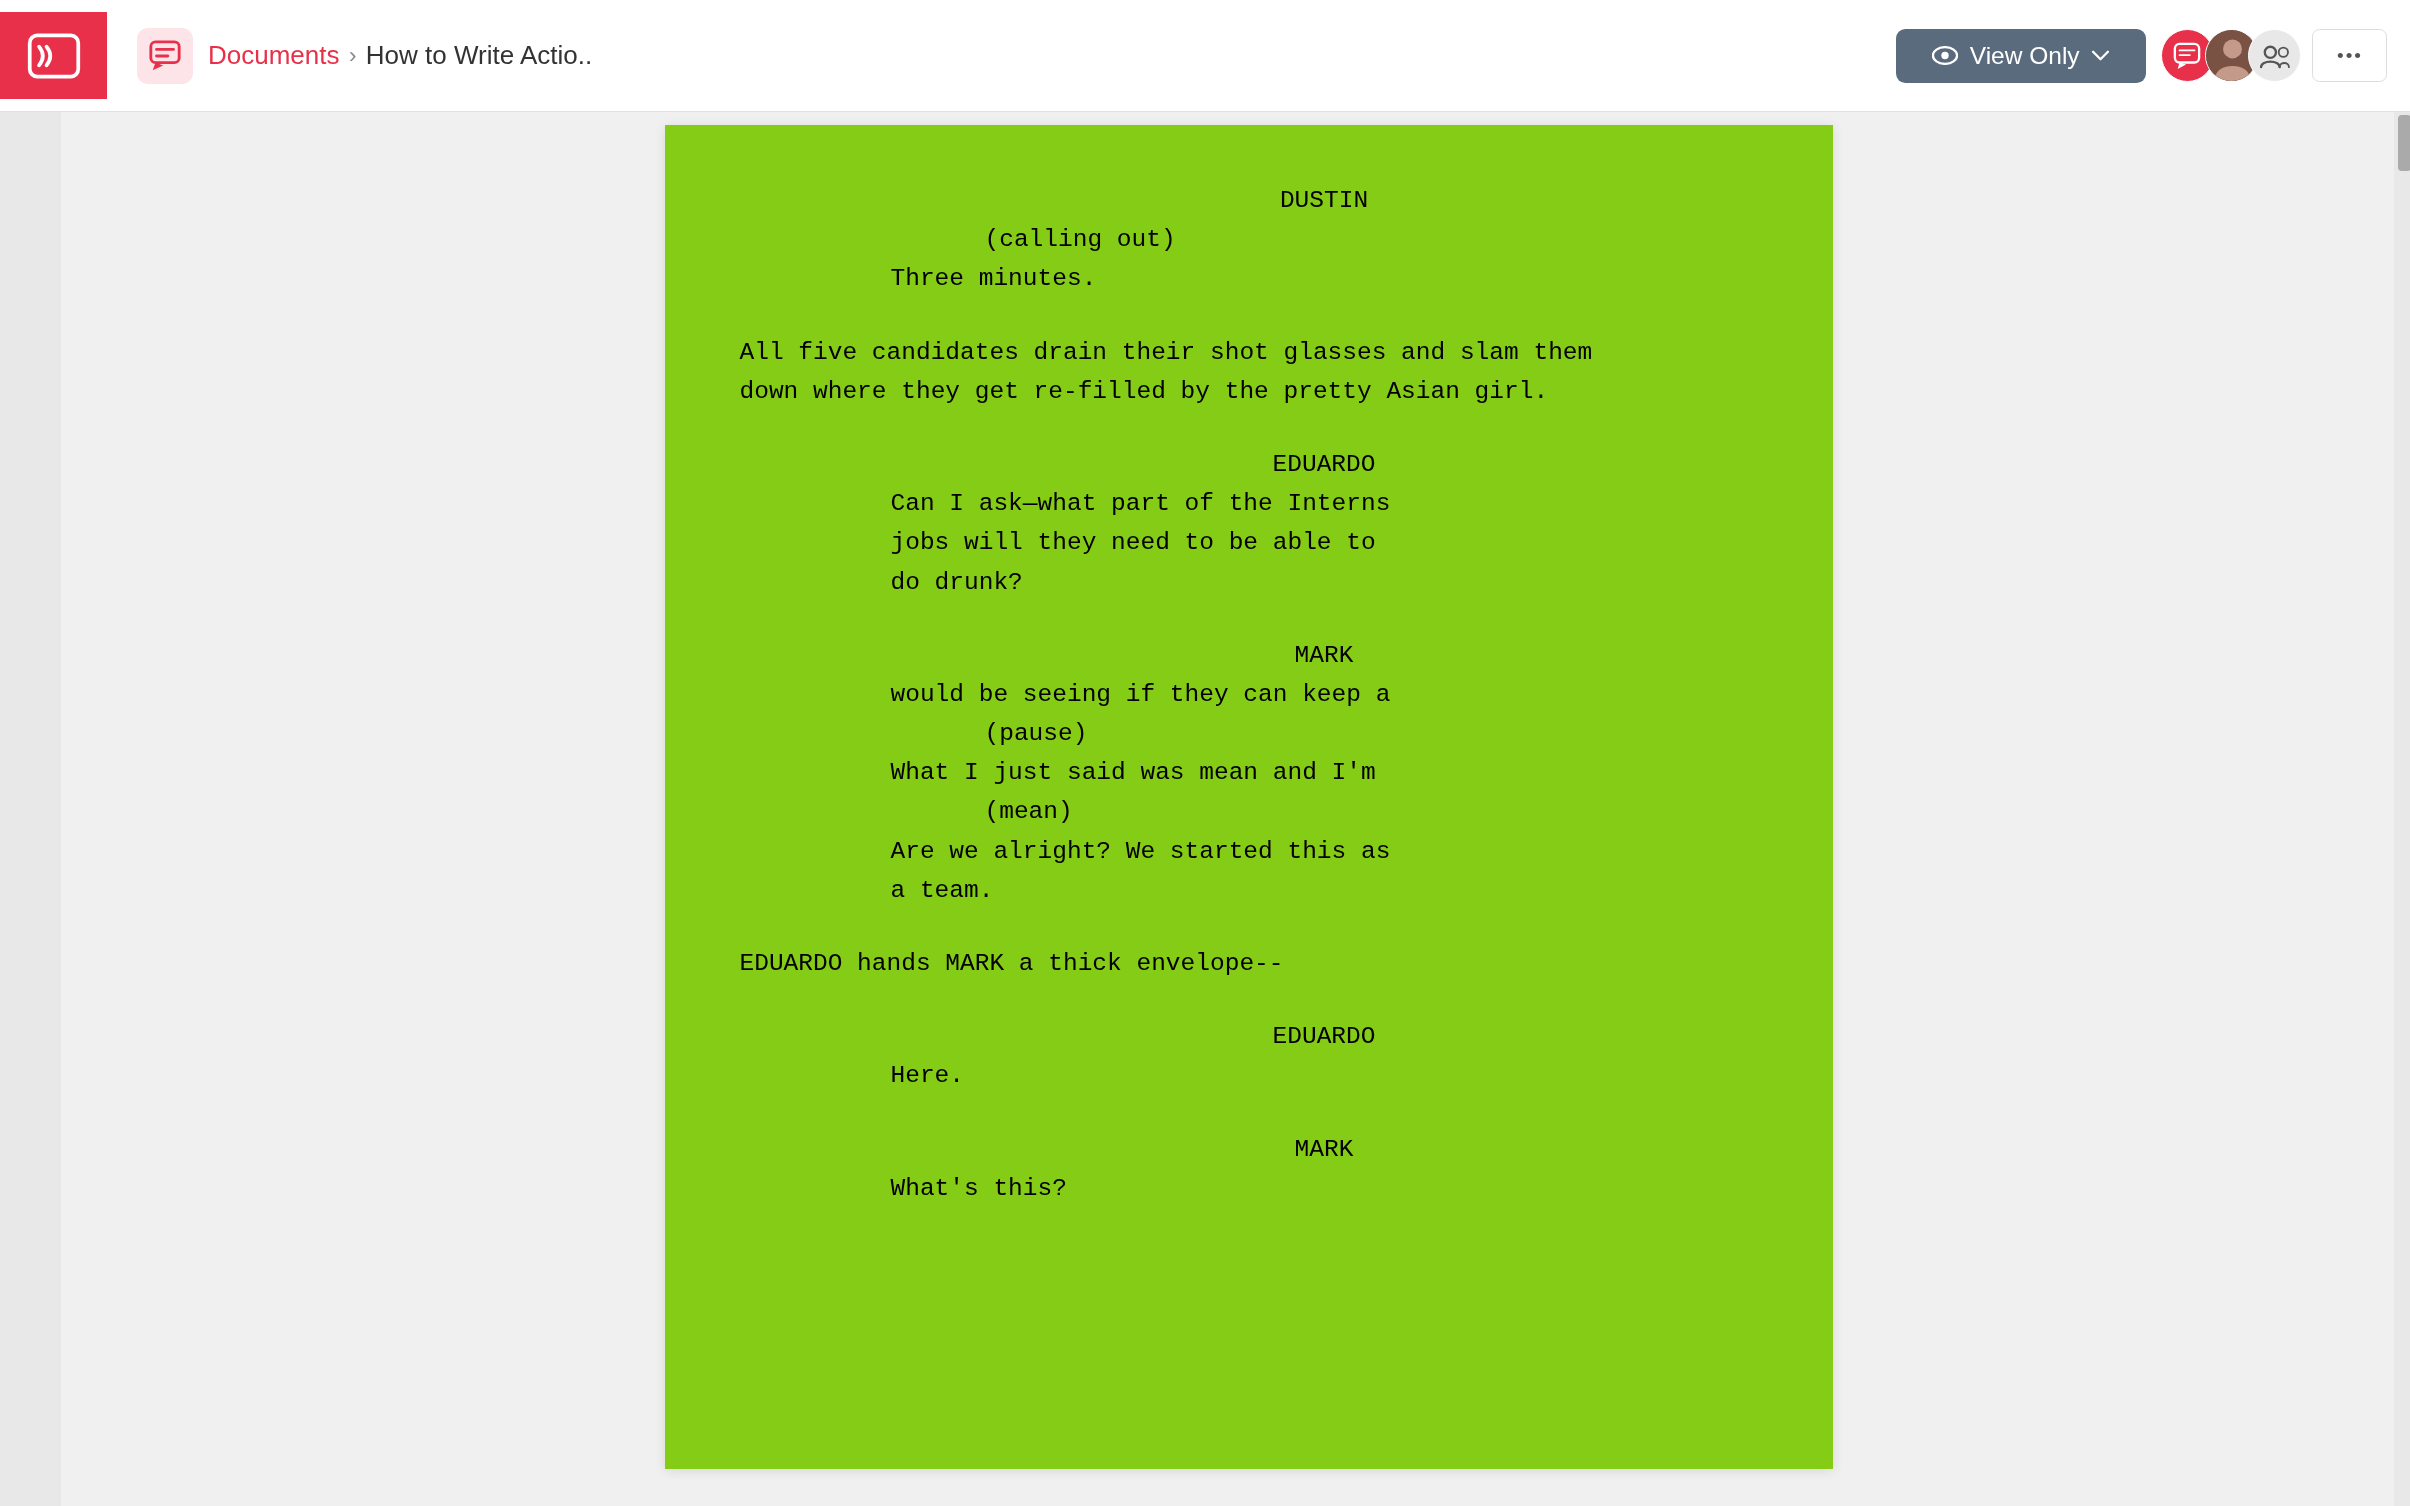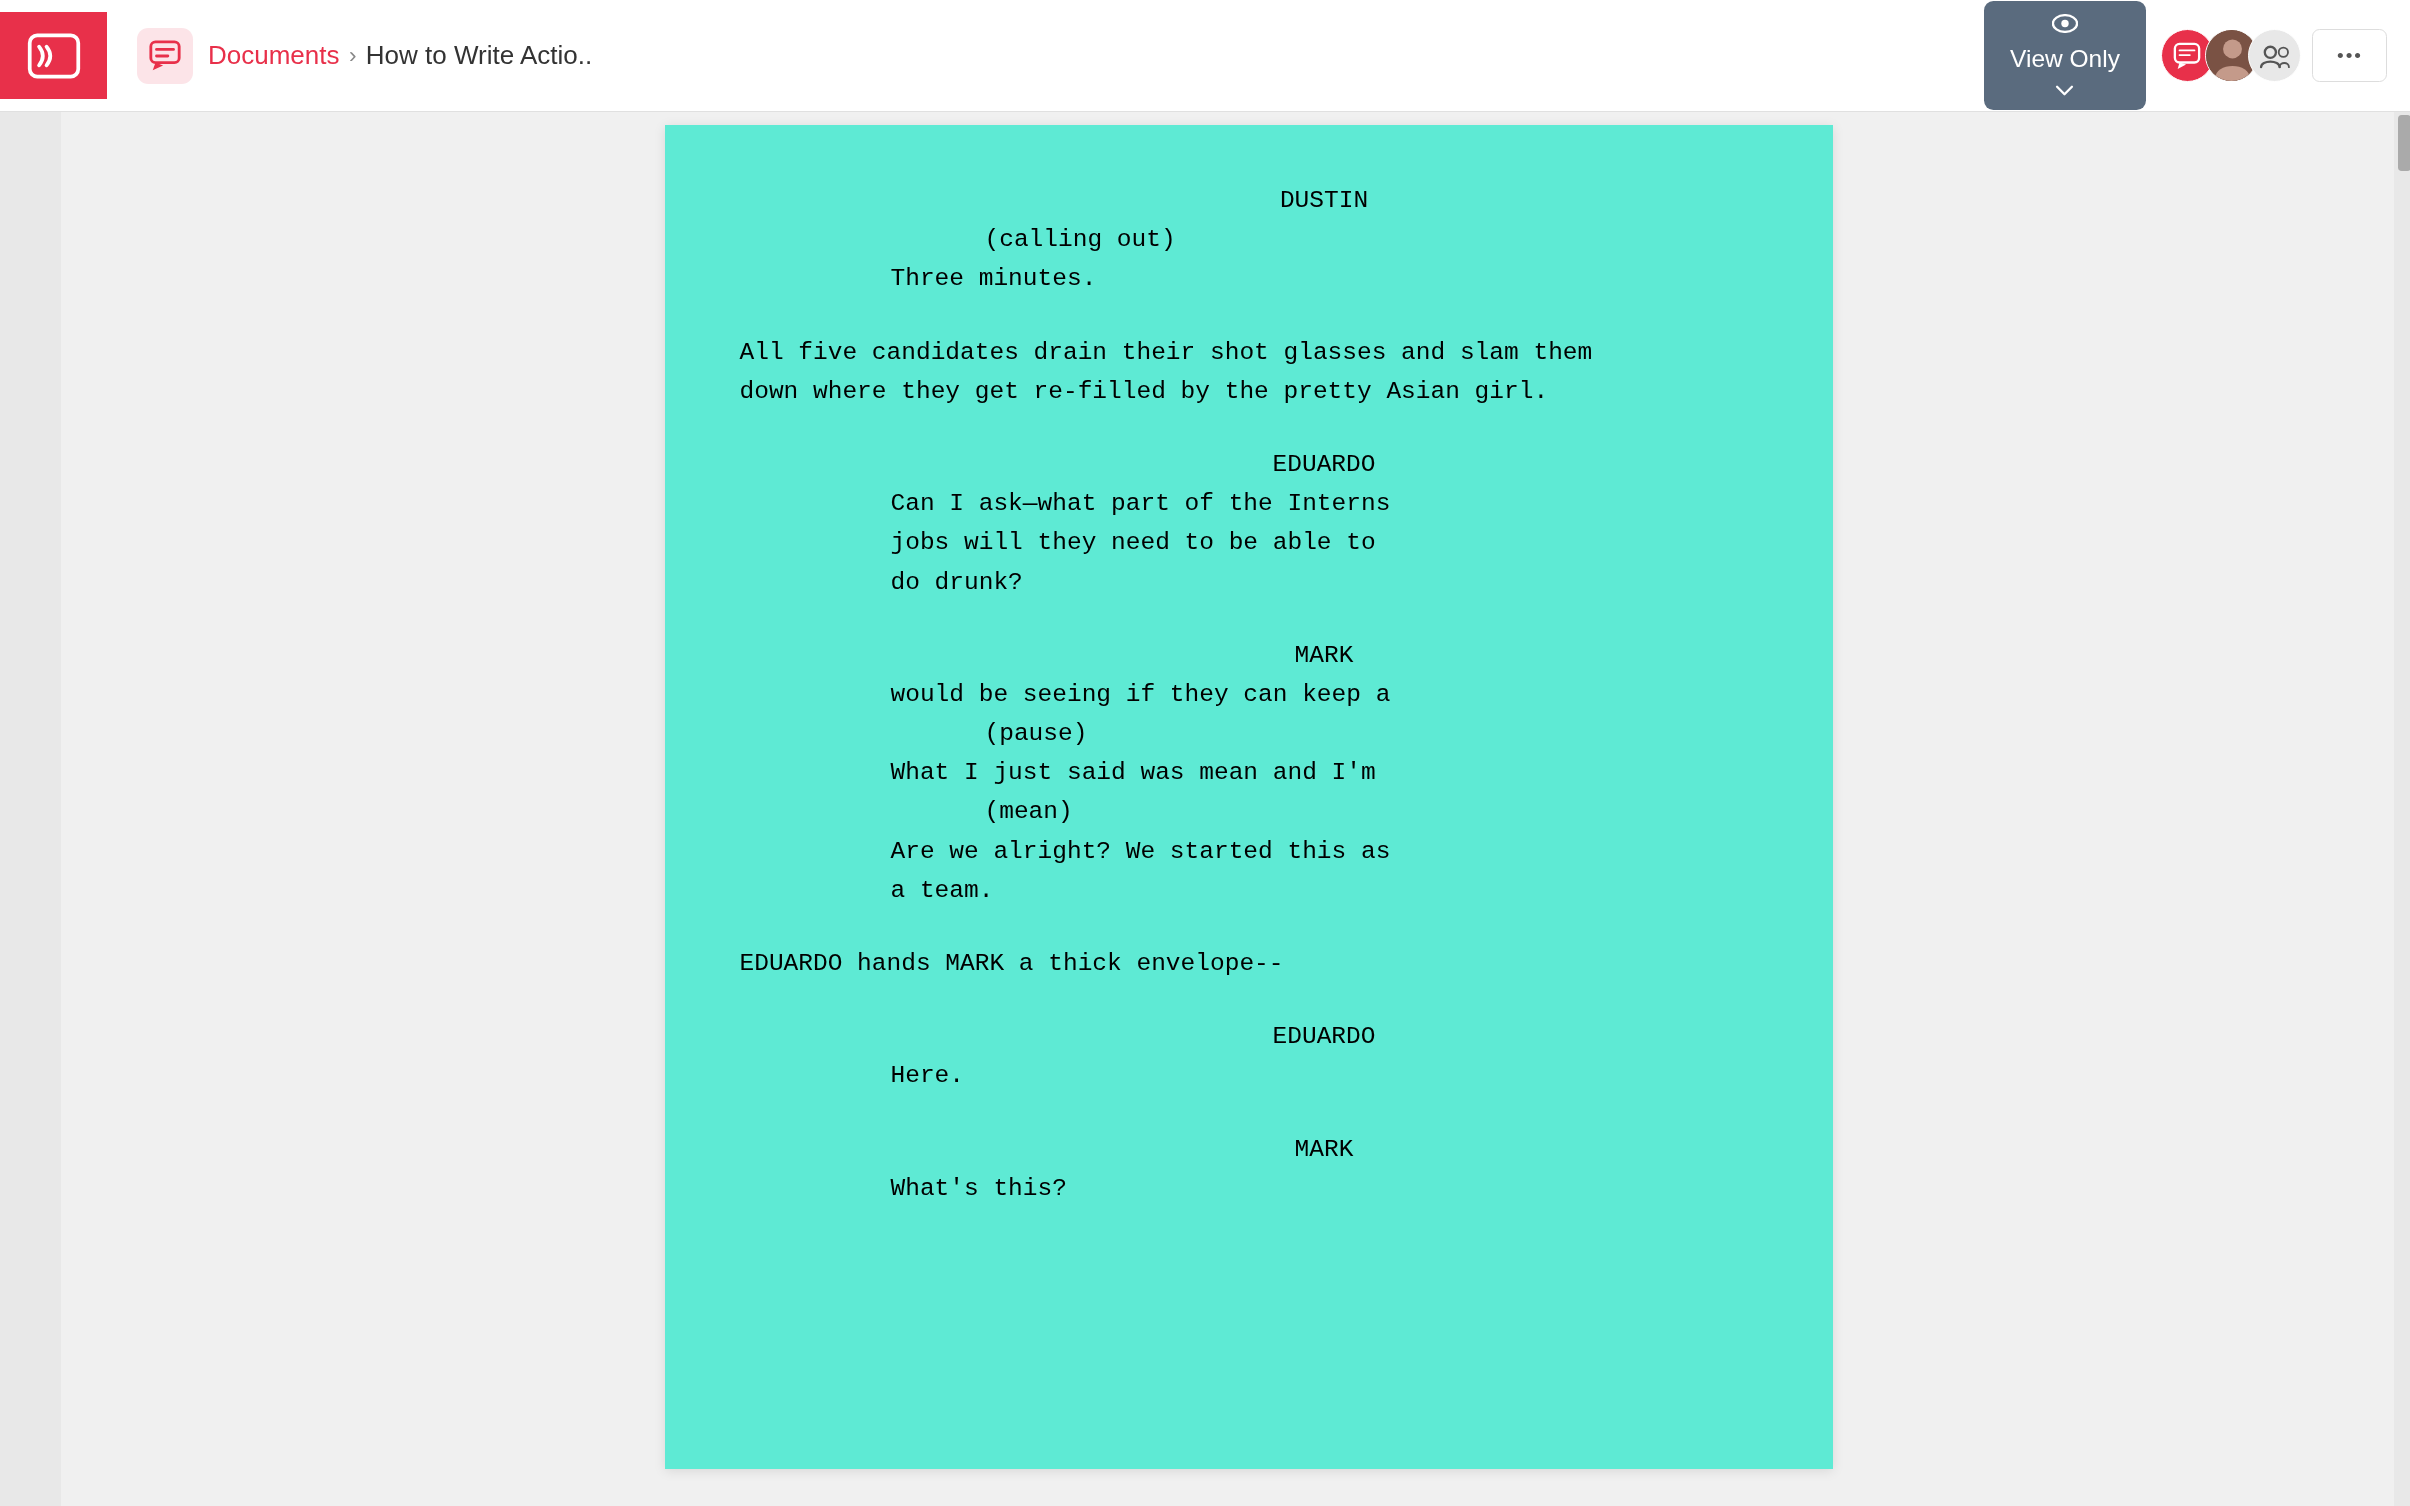--- a/index.html
+++ b/index.html
@@ -82,28 +82,27 @@
     .breadcrumb-current {
       color: #333;
       font-weight: 400;
     }
 
     .view-only-btn {
       background: #5a6b7e;
       color: white;
       border: none;
       border-radius: 9.4px;
-      padding: 13px 26px;
+      padding: 13px 36px;
       font-size: 24.5px;
       display: flex;
       align-items: center;
       gap: 11.3px;
       cursor: pointer;
       flex-shrink: 0;
-      flex-direction: column;
     }
 
     .header-right {
       display: flex;
       align-items: center;
       gap: 11.3px;
       margin-left: auto;
     }
 
     .avatar-group {
@@ -178,21 +177,21 @@
     .document-area {
       flex: 1;
       background: #f0f0f0;
       display: flex;
       justify-content: center;
       padding: 38px 0;
       overflow-y: auto;
     }
 
     .document-page {
-      background: #5eead4;
+      background: #84cc16;
       width: 1168px;
       min-height: 1318px;
       padding: 56px 75px;
       box-shadow: 0 1.9px 11.3px rgba(0,0,0,0.1);
       margin-left: 42px;
     }
 
     .screenplay {
       font-family: 'Courier New', Courier, monospace;
       font-size: 24.5px;

